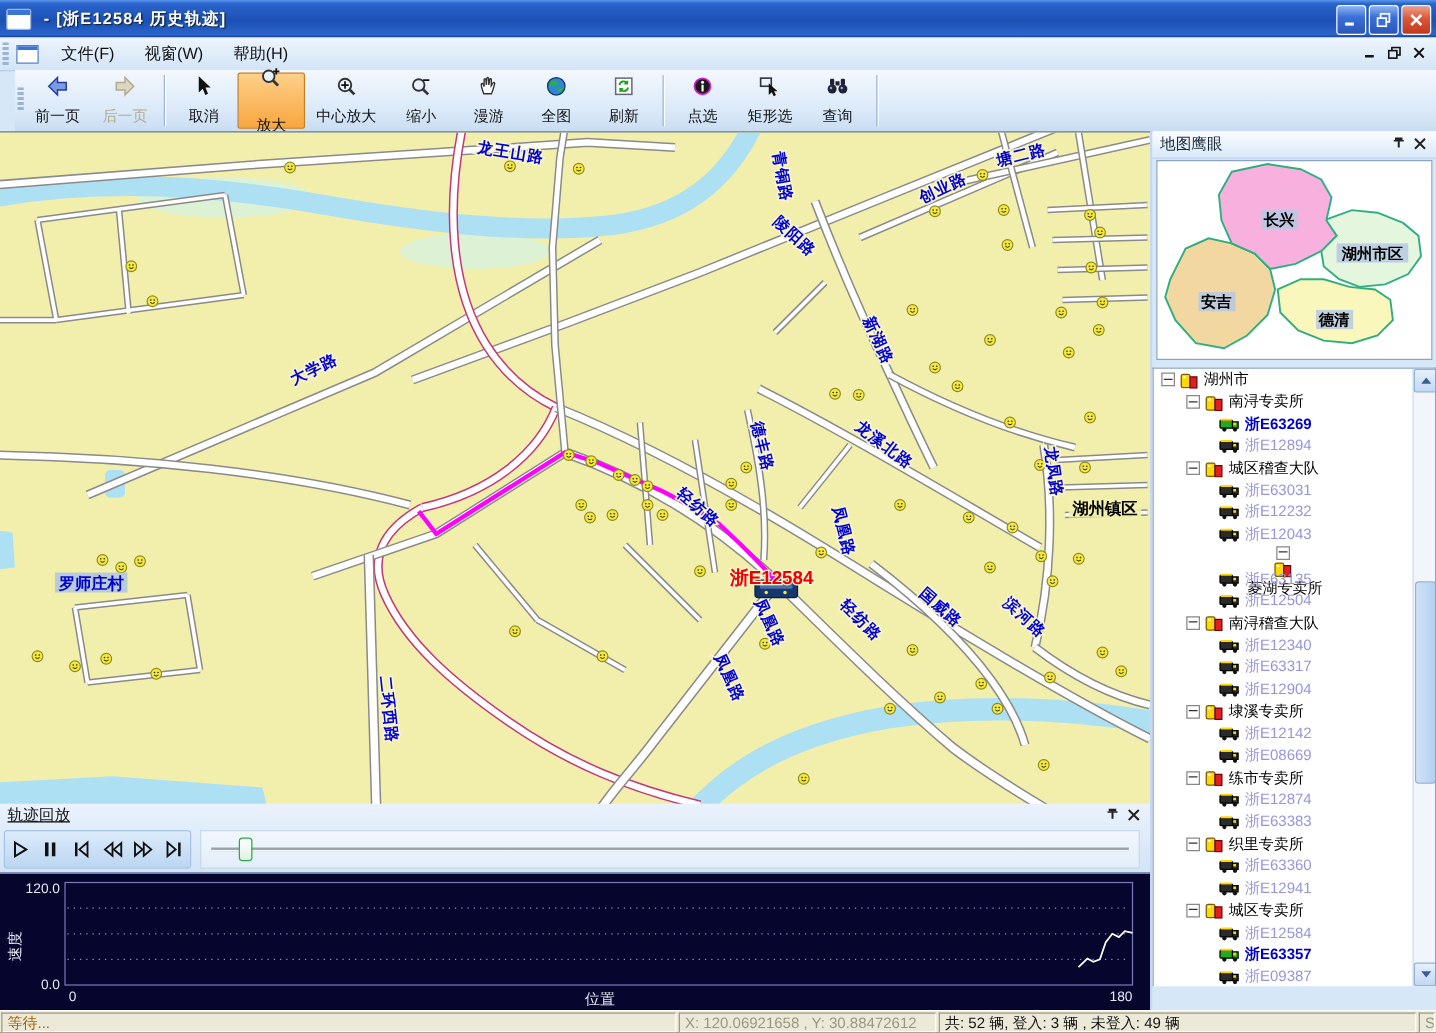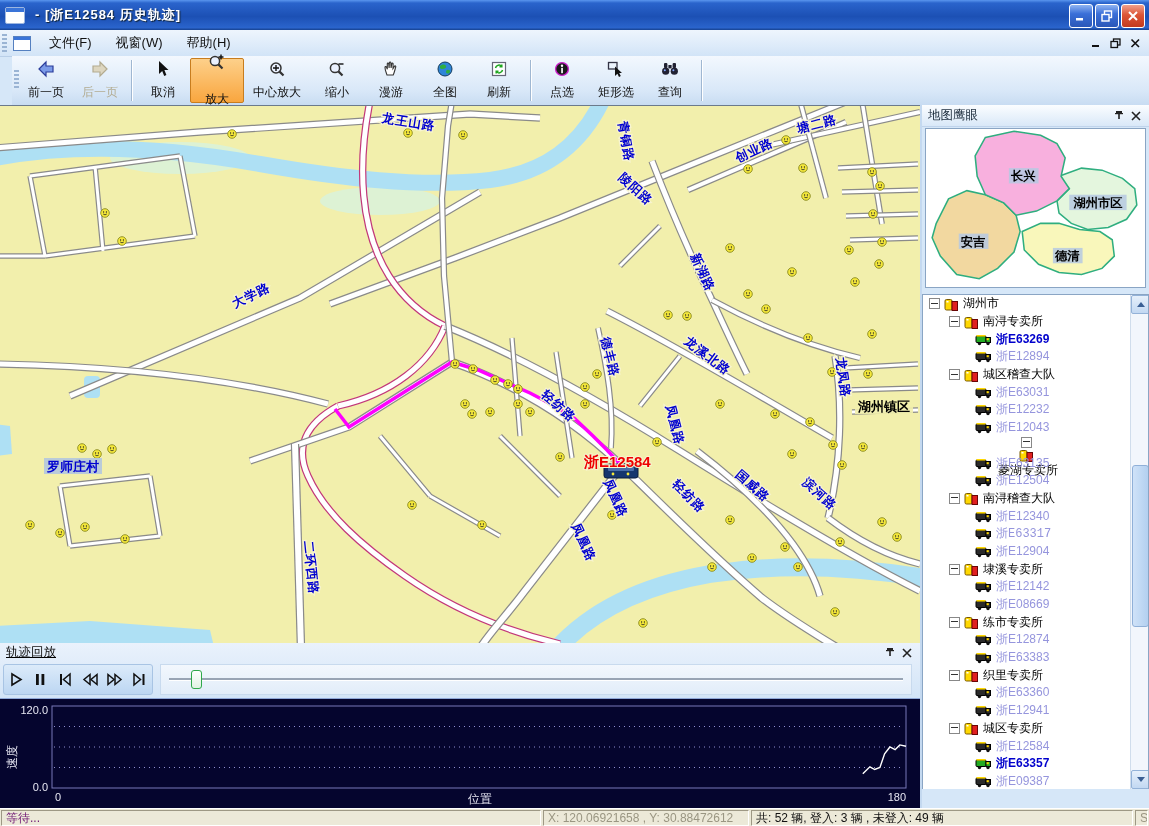--- a/index.html
+++ b/index.html
@@ -64,21 +64,21 @@
   .transport{position:absolute;left:3px;top:2px;height:29px;width:148px;background:linear-gradient(180deg,#dcebfa,#bcd6f2);border:1px solid #a8c4e4;border-radius:3px;display:flex;align-items:center;justify-content:space-around;}
   .tr-btn{width:22px;height:24px;display:flex;align-items:center;justify-content:center;border-radius:2px;}
   .slider{position:absolute;left:160px;right:8px;top:2px;height:29px;background:linear-gradient(180deg,#f2f7fd,#e2edf9);border:1px solid #c8daee;}
   .groove{position:absolute;left:8px;right:8px;top:13px;height:2px;background:#98a4b4;border-bottom:1px solid #fff;}
   .thumb{position:absolute;top:5px;width:9px;height:17px;background:linear-gradient(180deg,#fff,#dff2e2);border:1.5px solid #2fa84a;border-radius:3px;}
   
   .chart-area{position:absolute;left:0;top:698px;width:920px;height:110px;background:#05052e;border-top:1px solid #8fa8d8;}
   
   .statusbar{position:absolute;left:0;top:808px;width:1149px;height:18px;background:#ece9d8;border-top:1px solid #fff;display:flex;font-size:12px;align-items:stretch;}
   .sb-cell{border:1px solid;border-color:#9d9884 #fff #fff #9d9884;margin:1px;display:flex;align-items:center;padding:0 4px;white-space:nowrap;overflow:hidden;}
-  .sb-msg{width:530px;color:#701a75;}
+  .sb-msg{width:530px;color:#a16207;}
   .sb-xy{width:196px;color:#9a9682;}
   .sb-count{width:372px;color:#111;}
   .sb-scrl{flex:1;color:#9a9682;}
   .splitter{position:absolute;left:920px;top:105px;width:2px;height:703px;background:#c4d9f0;}
 </style>
 </head>
 <body>
 
 <div id="app">
 
@@ -943,21 +943,21 @@
                 <rect x="1" y="3" width="10" height="6.5" rx="1" fill="#2a2a2a" stroke="#000"></rect>
                 <rect x="11" y="4.5" width="4.5" height="5" fill="#2a2a2a" stroke="#000"></rect>
                 <rect x="11.6" y="5.2" width="2.2" height="2" fill="#ffd800"></rect>
                 <rect x="1.5" y="2" width="9" height="1.6" fill="#ffd800"></rect>
                 <circle cx="4.5" cy="10.6" r="1.7" fill="#111"></circle>
                 <circle cx="13" cy="10.6" r="1.7" fill="#111"></circle>
               </svg>
             </span>
             <span class="t-veh">浙E12340</span>
           </div>
-          <div class="trow" style="padding-left: 52px; font-family: Liberation Mono, monospace;">
+          <div class="trow" style="padding-left: 52px;">
             <span class="ticon">
               <svg width="17" height="13">
                 <rect x="1" y="3" width="10" height="6.5" rx="1" fill="#2a2a2a" stroke="#000"></rect>
                 <rect x="11" y="4.5" width="4.5" height="5" fill="#2a2a2a" stroke="#000"></rect>
                 <rect x="11.6" y="5.2" width="2.2" height="2" fill="#ffd800"></rect>
                 <rect x="1.5" y="2" width="9" height="1.6" fill="#ffd800"></rect>
                 <circle cx="4.5" cy="10.6" r="1.7" fill="#111"></circle>
                 <circle cx="13" cy="10.6" r="1.7" fill="#111"></circle>
               </svg>
             </span>

